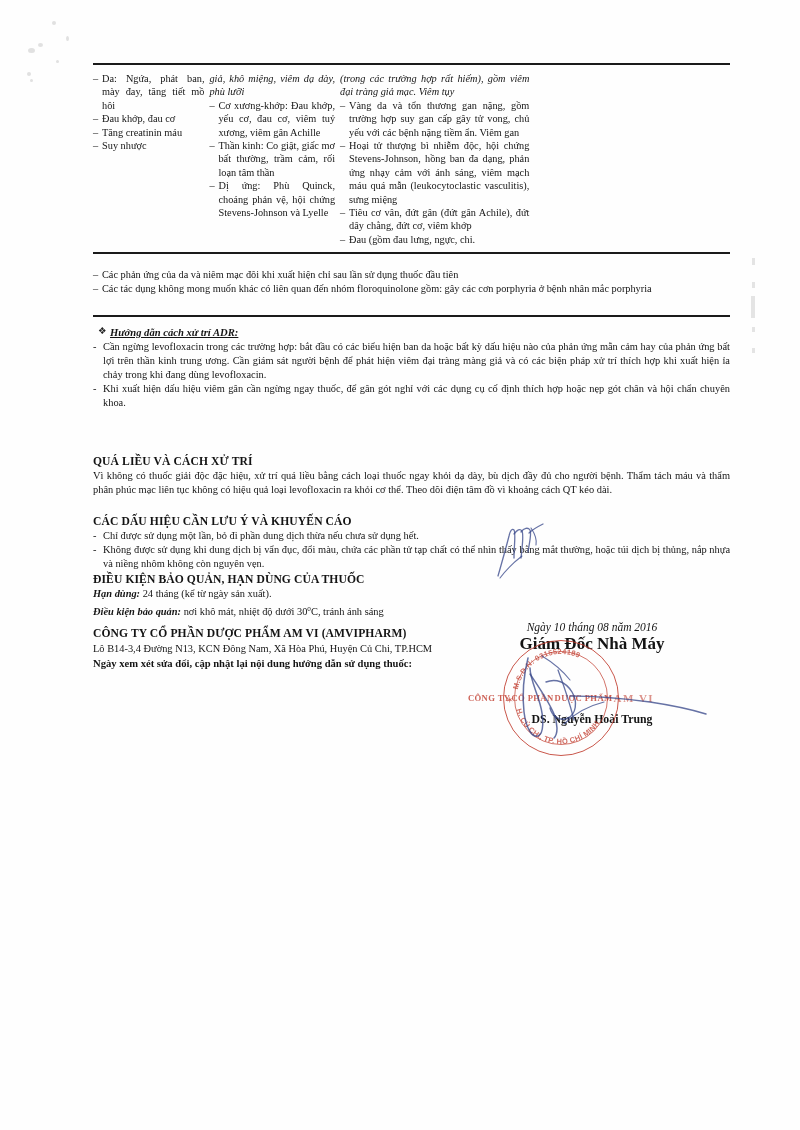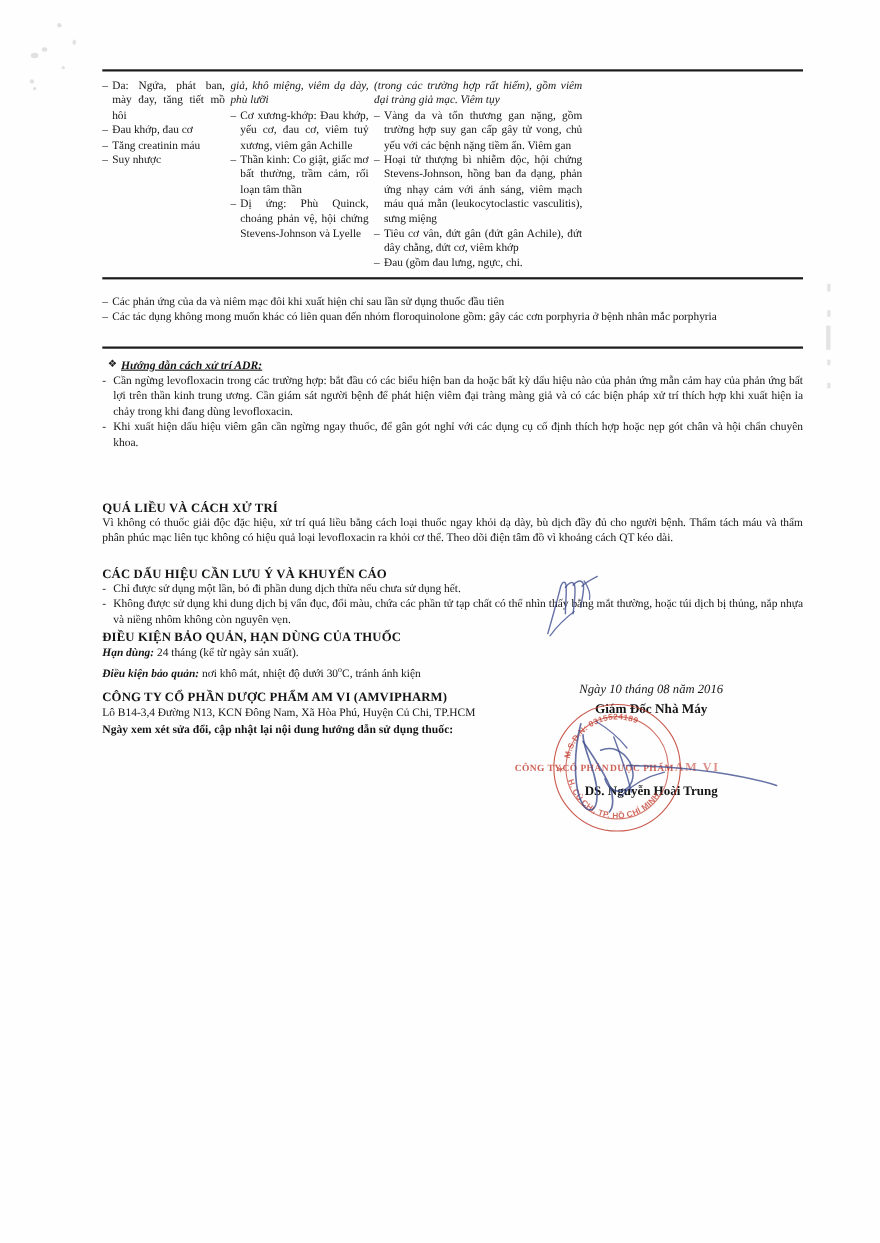--- a/index.html
+++ b/index.html
@@ -175,21 +175,21 @@
     width: 260px;
     text-align: center;
   }
   .sig-date {
     font-size: 11.5px;
     font-style: italic;
     line-height: 15px;
     white-space: nowrap;
   }
   .sig-title {
-    font-size: 12px;
+    font-size: 17px;
     font-weight: bold;
     line-height: 16px;
     margin-top: 1px;
   }
   .sig-name {
     font-size: 11.8px;
     font-weight: bold;
     line-height: 16px;
     margin-top: 59px;
   }
@@ -355,21 +355,21 @@
   </div>
 
   <div class="blk-storage">
     <div class="sec-head">ĐIỀU KIỆN BẢO QUẢN, HẠN DÙNG CỦA THUỐC</div>
     <div class="kv">
       <span class="k">Hạn dùng:</span>
       <span>24 tháng (kể từ ngày sản xuất).</span>
     </div>
     <div class="kv">
       <span class="k">Điều kiện bảo quản:</span>
-      <span>nơi khô mát, nhiệt độ dưới 30</span><span class="sup">o</span><span>C, tránh ánh kiện</span>
+      <span>nơi khô mát, nhiệt độ dưới 30</span><span class="sup">o</span><span>C, tránh ánh sáng</span>
     </div>
   </div>
 
   <div class="blk-company">
     <div class="sec-head">CÔNG TY CỔ PHẦN DƯỢC PHẨM AM VI (AMVIPHARM)</div>
     <div class="addr">Lô B14-3,4 Đường N13, KCN Đông Nam, Xã Hòa Phú, Huyện Củ Chi, TP.HCM</div>
     <div class="review-line">Ngày xem xét sửa đổi, cập nhật lại nội dung hướng dẫn sử dụng thuốc:</div>
   </div>
 
   <div class="sig-block">

